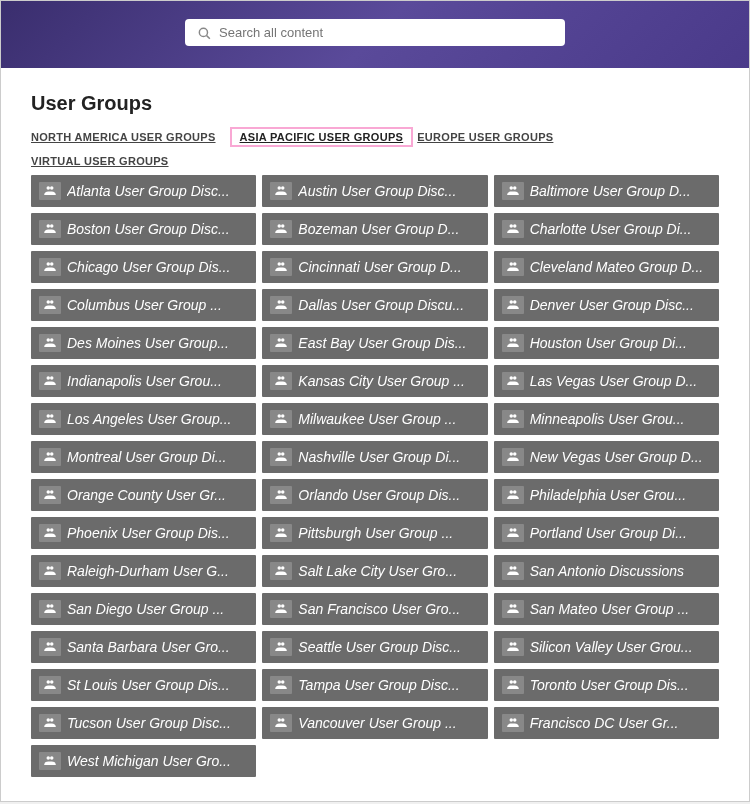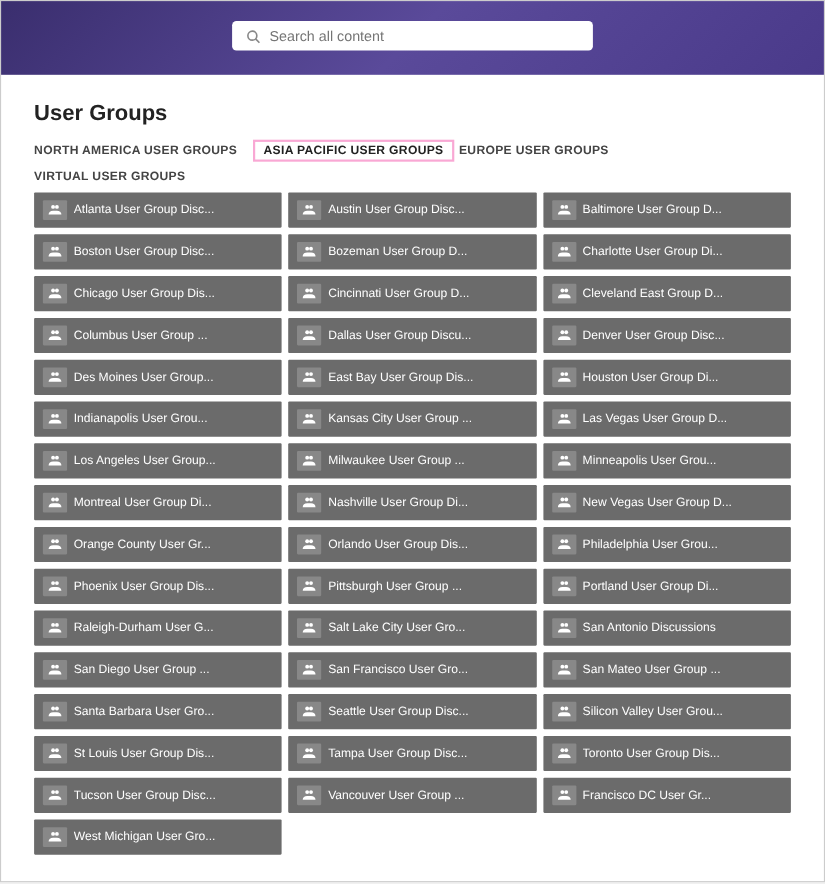--- a/index.html
+++ b/index.html
@@ -23,21 +23,21 @@
       display: flex;
       align-items: center;
       justify-content: center;
     }
     .search-bar {
       background: #fff;
       border-radius: 4px;
       display: flex;
       align-items: center;
       padding: 6px 12px;
-      width: 328px;
+      width: 380px;
     }
     .search-bar svg {
       margin-right: 8px;
       flex-shrink: 0;
     }
     .search-bar input {
       border: none;
       outline: none;
       font-size: 13px;
       color: #555;
@@ -57,20 +57,21 @@
       margin-bottom: 12px;
     }
     .tab-item {
       font-size: 11px;
       font-weight: bold;
       color: #444;
       padding: 4px 10px 4px 0;
       cursor: pointer;
       text-transform: uppercase;
       letter-spacing: 0.3px;
+      text-decoration: underline;
     }
     .tab-item.active {
       border: 2px solid #f9a8d4;
       padding: 2px 8px;
       color: #222;
     }
     .tabs-row {
       display: flex;
       flex-wrap: wrap;
       gap: 4px;
@@ -109,22 +110,23 @@
     }
     .group-icon svg {
       width: 14px;
       height: 14px;
       fill: #fff;
     }
     .group-label {
       white-space: nowrap;
       overflow: hidden;
       text-overflow: ellipsis;
-      font-size: 11px;
+      font-size: 14px;
       color: #fff;
+      font-style: italic;
     }
   </style>
 </head>
 <body>
 
 <div class="page-wrapper">
 
   <div class="header">
     <div class="search-bar">
       <svg width="14" height="14" viewBox="0 0 24 24" fill="none" stroke="#888" stroke-width="2.5">
@@ -230,21 +232,21 @@
       <span class="group-label">Cincinnati User Group D...</span>
     </div>
         <div class="group-item">
       <div class="group-icon">
         <svg viewBox="0 0 24 24" fill="#fff">
           <circle cx="9" cy="7" r="3"></circle>
           <circle cx="15" cy="7" r="3"></circle>
           <path d="M2 19c0-4 3-6 7-6h6c4 0 7 2 7 6"></path>
         </svg>
       </div>
-      <span class="group-label">Cleveland East Group D...</span>
+      <span class="group-label">Cleveland Mateo Group D...</span>
     </div>
         <div class="group-item">
       <div class="group-icon">
         <svg viewBox="0 0 24 24" fill="#fff">
           <circle cx="9" cy="7" r="3"></circle>
           <circle cx="15" cy="7" r="3"></circle>
           <path d="M2 19c0-4 3-6 7-6h6c4 0 7 2 7 6"></path>
         </svg>
       </div>
       <span class="group-label">Columbus User Group ...</span>

